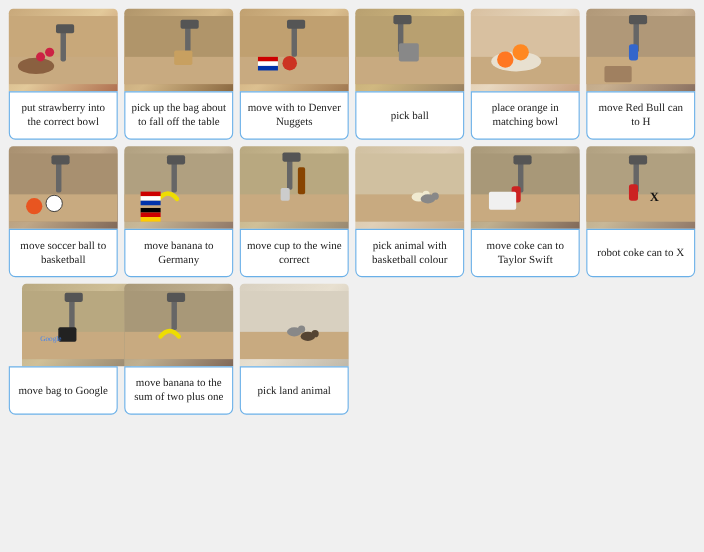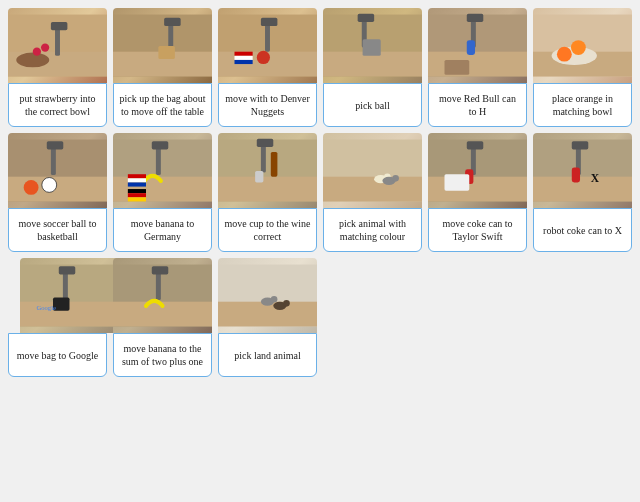--- a/index.html
+++ b/index.html
@@ -90,21 +90,21 @@
     <div class="cell">
       <div class="cell-img img-r0c1">
         <svg viewBox="0 0 120 75" width="100%" height="100%">
           <rect x="0" y="0" width="120" height="75" fill="#b0956a"></rect>
           <rect x="0" y="45" width="120" height="30" fill="#c8aa80"></rect>
           <rect x="67" y="10" width="6" height="35" rx="2" fill="#666"></rect>
           <rect x="62" y="4" width="20" height="10" rx="2" fill="#555"></rect>
           <rect x="55" y="38" width="20" height="16" rx="2" fill="#c8a060"></rect>
         </svg>
       </div>
-      <div class="cell-label">pick up the bag about to move off the table</div>
+      <div class="cell-label">pick up the bag about to fall off the table</div>
     </div>
     <div class="cell">
       <div class="cell-img img-r0c2">
         <svg viewBox="0 0 120 75" width="100%" height="100%">
           <rect x="0" y="0" width="120" height="75" fill="#c0a070"></rect>
           <rect x="0" y="45" width="120" height="30" fill="#c8aa80"></rect>
           <rect x="57" y="10" width="6" height="35" rx="2" fill="#666"></rect>
           <rect x="52" y="4" width="20" height="10" rx="2" fill="#555"></rect>
           <circle cx="55" cy="52" r="8" fill="#cc3322"></circle>
           <rect x="20" y="45" width="22" height="5" fill="#cc0000"></rect>
@@ -120,43 +120,43 @@
           <rect x="0" y="0" width="120" height="75" fill="#b8a070"></rect>
           <rect x="0" y="45" width="120" height="30" fill="#c8aa80"></rect>
           <rect x="47" y="5" width="6" height="35" rx="2" fill="#666"></rect>
           <rect x="42" y="-1" width="20" height="10" rx="2" fill="#555"></rect>
           <rect x="48" y="30" width="22" height="20" rx="2" fill="#888"></rect>
         </svg>
       </div>
       <div class="cell-label">pick ball</div>
     </div>
     <div class="cell">
+      <div class="cell-img img-r0c4">
+        <svg viewBox="0 0 120 75" width="100%" height="100%">
+          <rect x="0" y="0" width="120" height="75" fill="#d8c0a0"></rect>
+          <rect x="0" y="45" width="120" height="30" fill="#c8aa80"></rect>
+          <ellipse cx="50" cy="50" rx="27.5" ry="11" fill="#e8e0d0"></ellipse>
+          <circle cx="55" cy="40" r="9" fill="#ff8822"></circle>
+          <circle cx="38" cy="48" r="9" fill="#ff7722"></circle>
+        </svg>
+      </div>
+      <div class="cell-label">place orange in matching bowl</div>
+    </div>
+    <div class="cell">
       <div class="cell-img img-r1c0">
         <svg viewBox="0 0 120 75" width="100%" height="100%">
           <rect x="0" y="0" width="120" height="75" fill="#b09878"></rect>
           <rect x="0" y="45" width="120" height="30" fill="#c8aa80"></rect>
           <rect x="52" y="5" width="6" height="35" rx="2" fill="#666"></rect>
           <rect x="47" y="-1" width="20" height="10" rx="2" fill="#555"></rect>
           <rect x="47" y="31" width="10" height="18" rx="3" fill="#3366cc"></rect>
           <rect x="20" y="55" width="30" height="18" rx="2" fill="#a08060"></rect>
         </svg>
       </div>
       <div class="cell-label">move Red Bull can to H</div>
-    </div>
-    <div class="cell">
-      <div class="cell-img img-r0c4">
-        <svg viewBox="0 0 120 75" width="100%" height="100%">
-          <rect x="0" y="0" width="120" height="75" fill="#d8c0a0"></rect>
-          <rect x="0" y="45" width="120" height="30" fill="#c8aa80"></rect>
-          <ellipse cx="50" cy="50" rx="27.5" ry="11" fill="#e8e0d0"></ellipse>
-          <circle cx="55" cy="40" r="9" fill="#ff8822"></circle>
-          <circle cx="38" cy="48" r="9" fill="#ff7722"></circle>
-        </svg>
-      </div>
-      <div class="cell-label">place orange in matching bowl</div>
     </div>
     <div class="cell">
       <div class="cell-img img-r1c1">
         <svg viewBox="0 0 120 75" width="100%" height="100%">
           <rect x="0" y="0" width="120" height="75" fill="#a89070"></rect>
           <rect x="0" y="45" width="120" height="30" fill="#c8aa80"></rect>
           <rect x="52" y="8" width="6" height="35" rx="2" fill="#666"></rect>
           <rect x="47" y="2" width="20" height="10" rx="2" fill="#555"></rect>
           <circle cx="50" cy="55" r="9" fill="#ffffff" stroke="#333" stroke-width="1"></circle>
           <circle cx="28" cy="58" r="9" fill="#e85520"></circle>
@@ -199,21 +199,21 @@
       <div class="cell-img img-r1c4">
         <svg viewBox="0 0 120 75" width="100%" height="100%">
           <rect x="0" y="0" width="120" height="75" fill="#d0c0a0"></rect>
           <rect x="0" y="45" width="120" height="30" fill="#c8aa80"></rect>
           <ellipse cx="70" cy="48" rx="8" ry="5" fill="#f0ead0"></ellipse>
           <circle cx="78" cy="45" r="4" fill="#f0ead0"></circle>
           <ellipse cx="80" cy="50" rx="8" ry="5" fill="#888"></ellipse>
           <circle cx="88" cy="47" r="4" fill="#888"></circle>
         </svg>
       </div>
-      <div class="cell-label">pick animal with matching colour</div>
+      <div class="cell-label">pick animal with basketball colour</div>
     </div>
     <div class="cell">
       <div class="cell-img img-r2c0">
         <svg viewBox="0 0 120 75" width="100%" height="100%">
           <rect x="0" y="0" width="120" height="75" fill="#a89878"></rect>
           <rect x="0" y="45" width="120" height="30" fill="#c8aa80"></rect>
           <rect x="52" y="8" width="6" height="35" rx="2" fill="#666"></rect>
           <rect x="47" y="2" width="20" height="10" rx="2" fill="#555"></rect>
           <rect x="45" y="36" width="10" height="18" rx="3" fill="#cc2222"></rect>
           <rect x="20" y="42" width="30" height="20" rx="2" fill="#f0f0f0"></rect>

